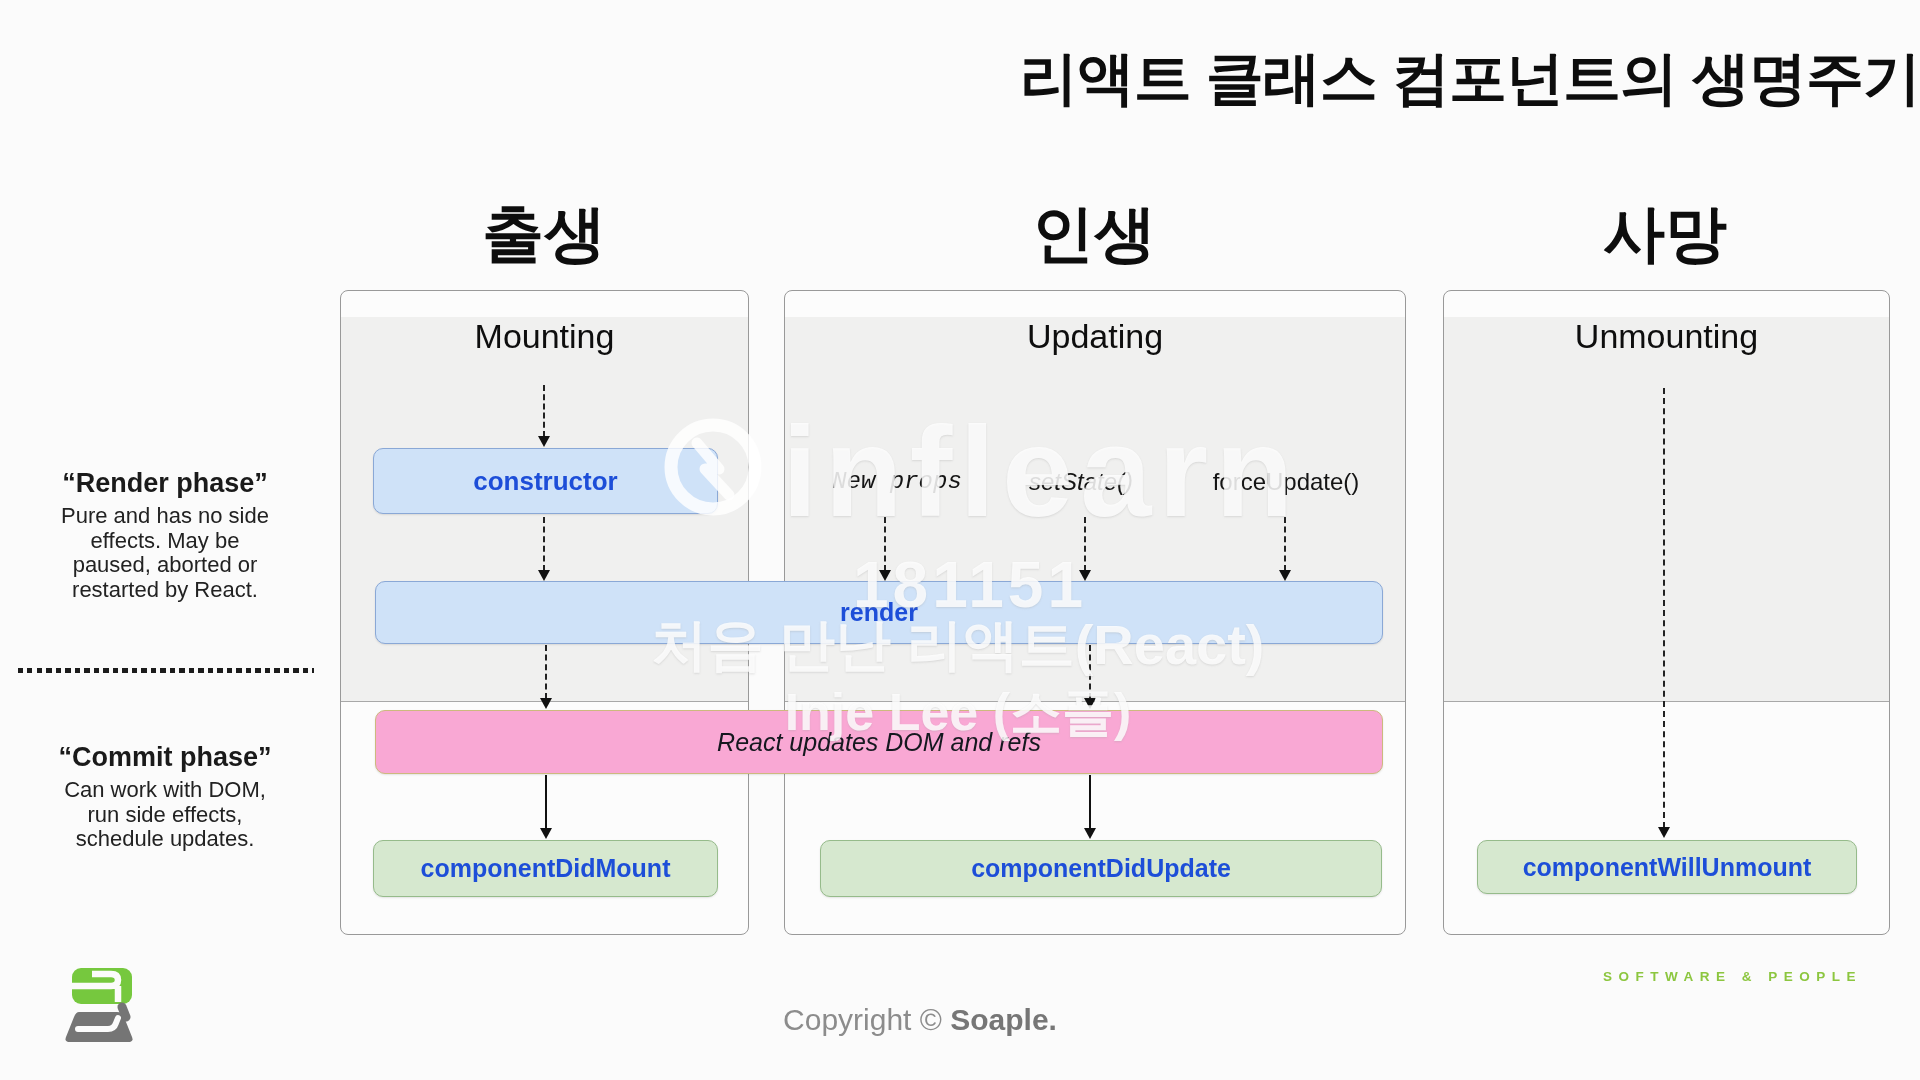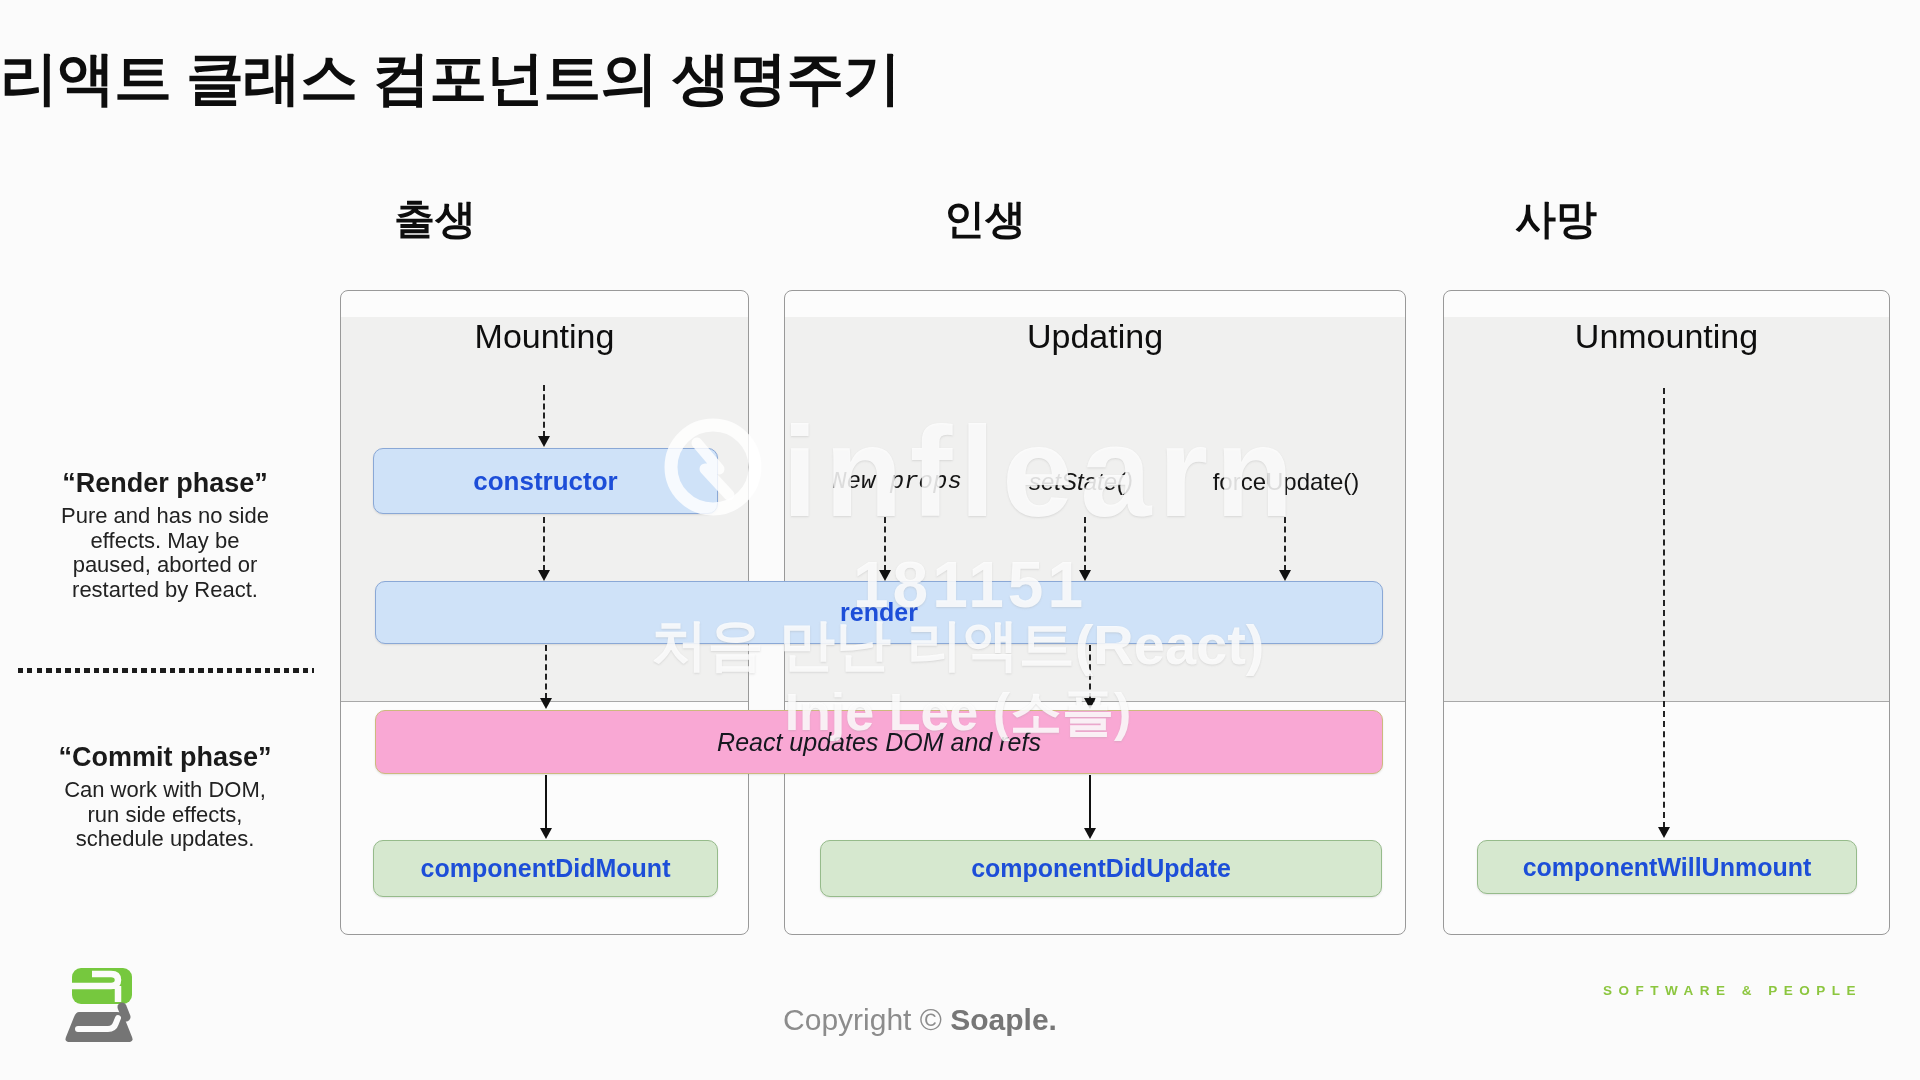--- a/index.html
+++ b/index.html
@@ -1,22 +1,22 @@
 <!DOCTYPE html>
 <html><head>
 <meta charset="utf-8">
 <style>
   html,body{margin:0;padding:0;background:#fbfbfb;font-family:"Liberation Sans",sans-serif;}
   #stage{position:relative;width:1920px;height:1080px;background:#fbfbfb;overflow:hidden;}
 
   .abs{position:absolute;}
 
   
-  #page-title{left:0;top:40;width:1920px;top:40px;font-size:58px;font-weight:800;color:#0d0d0d;text-align:left;letter-spacing:-1px;}
-  .col-head{top:192px;width:300px;font-size:41px;font-weight:800;color:#0d0d0d;}
+  #page-title{left:0;top:40;width:1920px;top:40px;font-size:58px;font-weight:800;color:#0d0d0d;text-align:right;letter-spacing:-1px;}
+  .col-head{top:192px;width:300px;font-size:62px;font-weight:800;color:#0d0d0d;text-align:center;}
 
   
   .phase-title{width:300px;font-size:27px;font-weight:700;color:#1a1a1a;text-align:center;}
   .phase-desc{width:300px;font-size:22px;color:#222;text-align:center;line-height:24.5px;}
   #phase-divider{left:18px;top:668px;width:296px;height:5px;
     background:repeating-linear-gradient(90deg,#1c1c1c 0 5px,transparent 5px 9.5px);}
 
   
   .panel{border:1.5px solid #999;border-radius:8px;background:#fcfcfc;overflow:hidden;}
   .panel-top{height:384px;background:#f0f0ef;border-bottom:1.5px solid #a8a8a8;}
@@ -46,21 +46,21 @@
   #wm-brand{left:782px;top:398px;font-size:128px;letter-spacing:7px;font-weight:700;}
   #wm-code{left:760px;top:548px;width:420px;font-size:64px;text-align:center;letter-spacing:4px;}
   #wm-course{left:558px;top:608px;width:800px;font-size:56px;text-align:center;}
   #wm-author{left:658px;top:678px;width:600px;font-size:52px;text-align:center;}
 
   
   #copyright{left:620px;top:1003px;width:600px;font-size:30px;color:#8c8c8c;text-align:center;}
   #copyright b{color:#767676;font-weight:700;}
   #soaple-logo{left:1603px;top:966px;width:280px;text-align:left;}
   #soaple-text{font-size:54px;font-weight:700;color:#6e6e6e;letter-spacing:1px;line-height:52px;}
-  #soaple-tagline{font-size:13.5px;font-weight:700;color:#8cc63f;letter-spacing:6.5px;margin-top:17px;}
+  #soaple-tagline{font-size:13.5px;font-weight:700;color:#8cc63f;letter-spacing:6.5px;margin-top:3px;}
 </style>
 </head>
 <body>
 
 <div id="stage">
 
   <div class="abs" id="page-title">리액트 클래스 컴포넌트의 생명주기</div>
 
   <div class="abs col-head" style="left:394px;">출생</div>
   <div class="abs col-head" style="left:944px;">인생</div>

